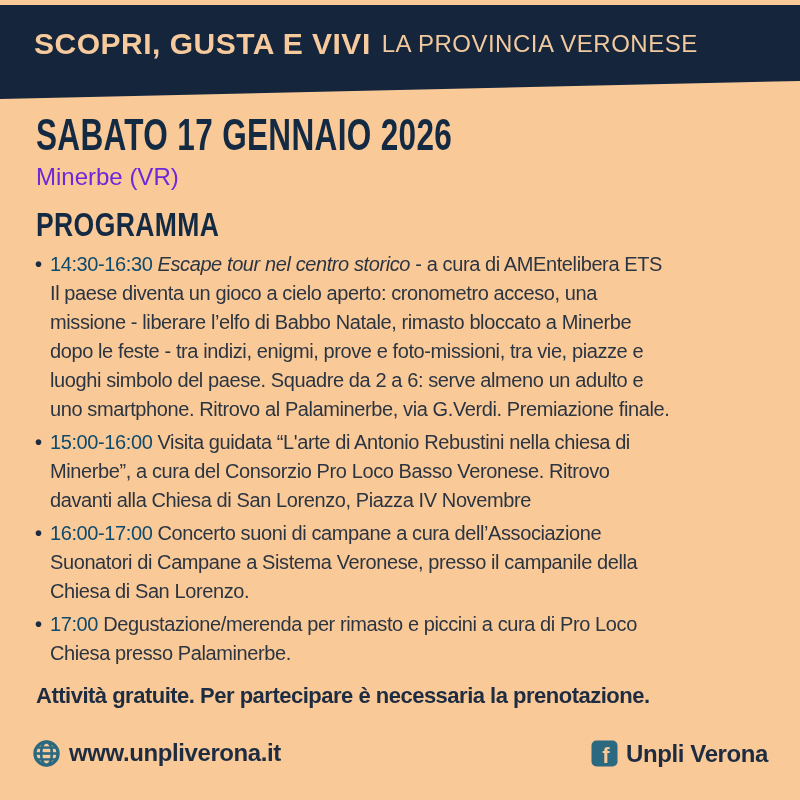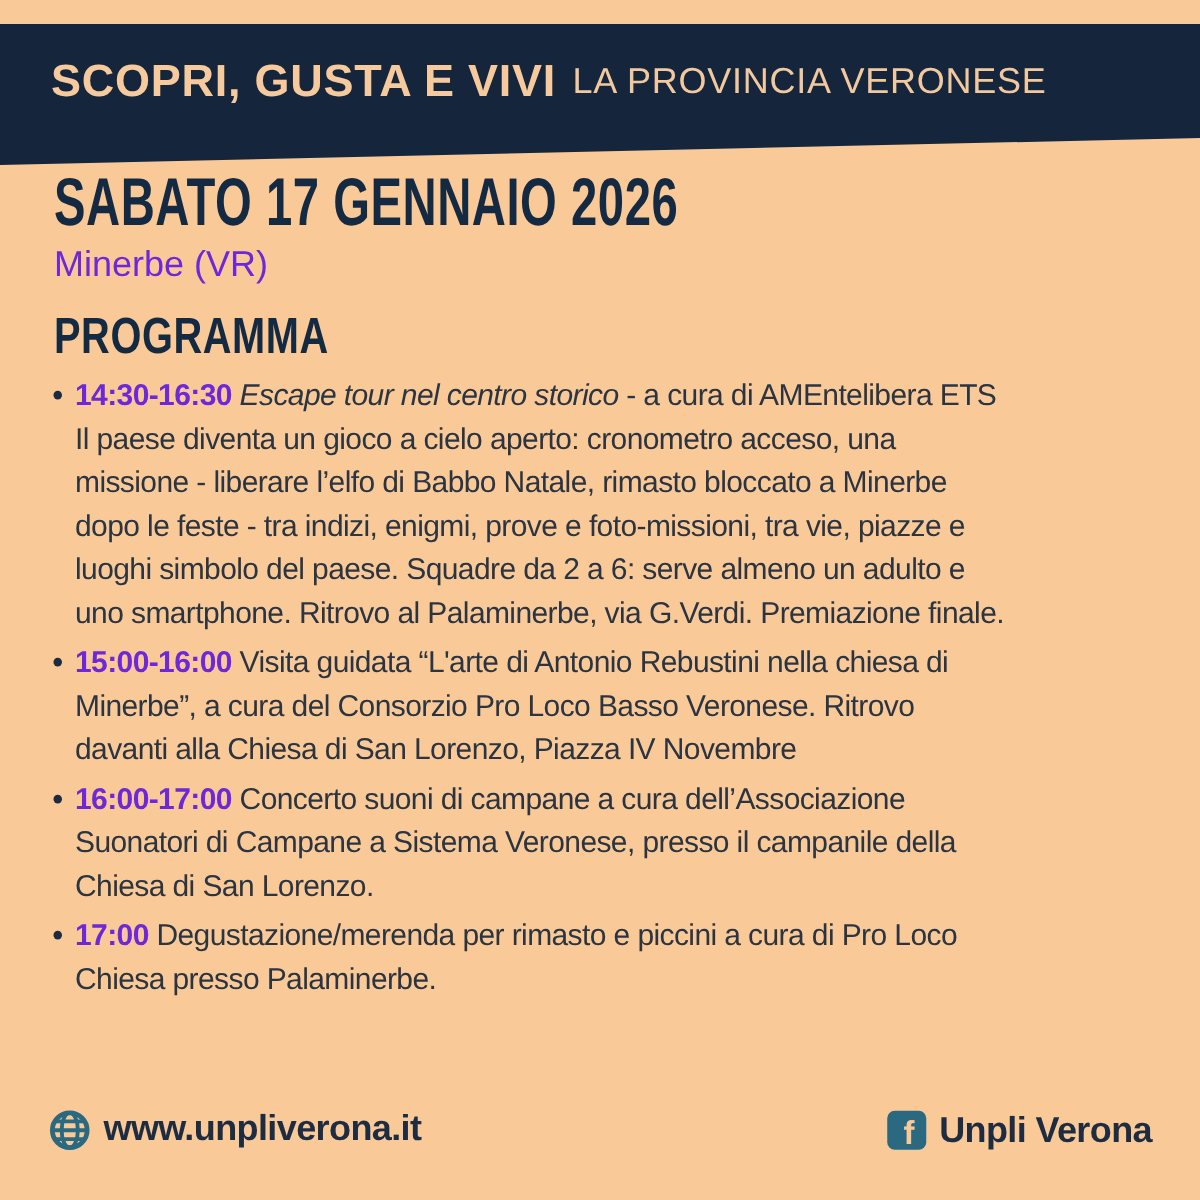--- a/index.html
+++ b/index.html
@@ -7,21 +7,21 @@
     position: relative;
     width: 800px; height: 800px;
     margin: 0 auto;
     background: #FAC998;
     overflow: hidden;
     font-family: "Liberation Sans", sans-serif;
     color: #2B3542;
   }
   
   .topbar {
-    position: absolute; top: 16px; left: 0;
+    position: absolute; top: 5px; left: 0;
     width: 800px; height: 96px;
     background: #15263C;
     -webkit-clip-path: polygon(0 0, 100% 0, 100% 76px, 0 94px);
     clip-path: polygon(0 0, 100% 0, 100% 76px, 0 94px);
   }
   .topbar-text {
     display: flex; align-items: center;
     height: 78px; padding-left: 34px;
     white-space: nowrap;
   }
@@ -61,21 +61,21 @@
     margin: 8px 0 0 0; padding: 0;
     font-size: 20px; line-height: 29px; letter-spacing: -0.4px;
     color: #2B3542;
   }
   .program-list li { position: relative; padding-left: 14px; margin: 0 0 4px 0; }
   .program-list li::before {
     content: "\2022";
     position: absolute; left: -1px; top: 0;
     font-weight: 700; color: #1C2B40;
   }
-  .seg-b { font-weight: 700; color: #6d28d9; }
+  .seg-b { font-weight: 400; color: #0c4a6e; }
   .seg-i { font-style: italic; }
   .seg-n { font-weight: 400; }
   .note {
     margin: 14px 0 0 0;
     font-size: 22px; line-height: 28px; font-weight: 600;
     letter-spacing: -0.5px; color: #1E2C42;
   }
   
   .contacts {
     position: absolute; left: 0; bottom: 32px;
@@ -108,20 +108,21 @@
   <main class="content">
     <h1 class="event-date">SABATO 17 GENNAIO 2026</h1>
     <p class="location">Minerbe (VR)</p>
     <h2 class="program-heading">PROGRAMMA</h2>
     <ul class="program-list">
         <li><span class="seg-b">14:30-16:30 </span><span class="seg-i">Escape tour nel centro storico</span><span class="seg-n"> - a cura di AMEntelibera ETS</span><br><span class="seg-n">Il paese diventa un gioco a cielo aperto: cronometro acceso, una</span><br><span class="seg-n">missione - liberare l’elfo di Babbo Natale, rimasto bloccato a Minerbe</span><br><span class="seg-n">dopo le feste - tra indizi, enigmi, prove e foto-missioni, tra vie, piazze e</span><br><span class="seg-n">luoghi simbolo del paese. Squadre da 2 a 6: serve almeno un adulto e</span><br><span class="seg-n">uno smartphone. Ritrovo al Palaminerbe, via G.Verdi. Premiazione finale.</span></li>
         <li><span class="seg-b">15:00-16:00 </span><span class="seg-n">Visita guidata “L'arte di Antonio Rebustini nella chiesa di</span><br><span class="seg-n">Minerbe”, a cura del Consorzio Pro Loco Basso Veronese. Ritrovo</span><br><span class="seg-n">davanti alla Chiesa di San Lorenzo, Piazza IV Novembre</span></li>
         <li><span class="seg-b">16:00-17:00 </span><span class="seg-n">Concerto suoni di campane a cura dell’Associazione</span><br><span class="seg-n">Suonatori di Campane a Sistema Veronese, presso il campanile della</span><br><span class="seg-n">Chiesa di San Lorenzo.</span></li>
         <li><span class="seg-b">17:00 </span><span class="seg-n">Degustazione/merenda per rimasto e piccini a cura di Pro Loco</span><br><span class="seg-n">Chiesa presso Palaminerbe.</span></li>
       </ul>
+    <p class="note">Attività gratuite. Per partecipare è necessaria la prenotazione.</p>
   </main>
 
   <footer class="contacts">
 
     <div class="contact-item">
       <svg class="icon-svg" width="29" height="29" viewBox="0 0 29 29">
         <circle cx="14.5" cy="14.5" r="11.6" fill="none" stroke="#2A6980" stroke-width="3.2"></circle>
         <ellipse cx="14.5" cy="14.5" rx="5.4" ry="11.6" fill="none" stroke="#2A6980" stroke-width="2.6"></ellipse>
         <line x1="3" y1="14.5" x2="26" y2="14.5" stroke="#2A6980" stroke-width="2.6"></line>
         <line x1="5" y1="8.6" x2="24" y2="8.6" stroke="#2A6980" stroke-width="2.4"></line>

